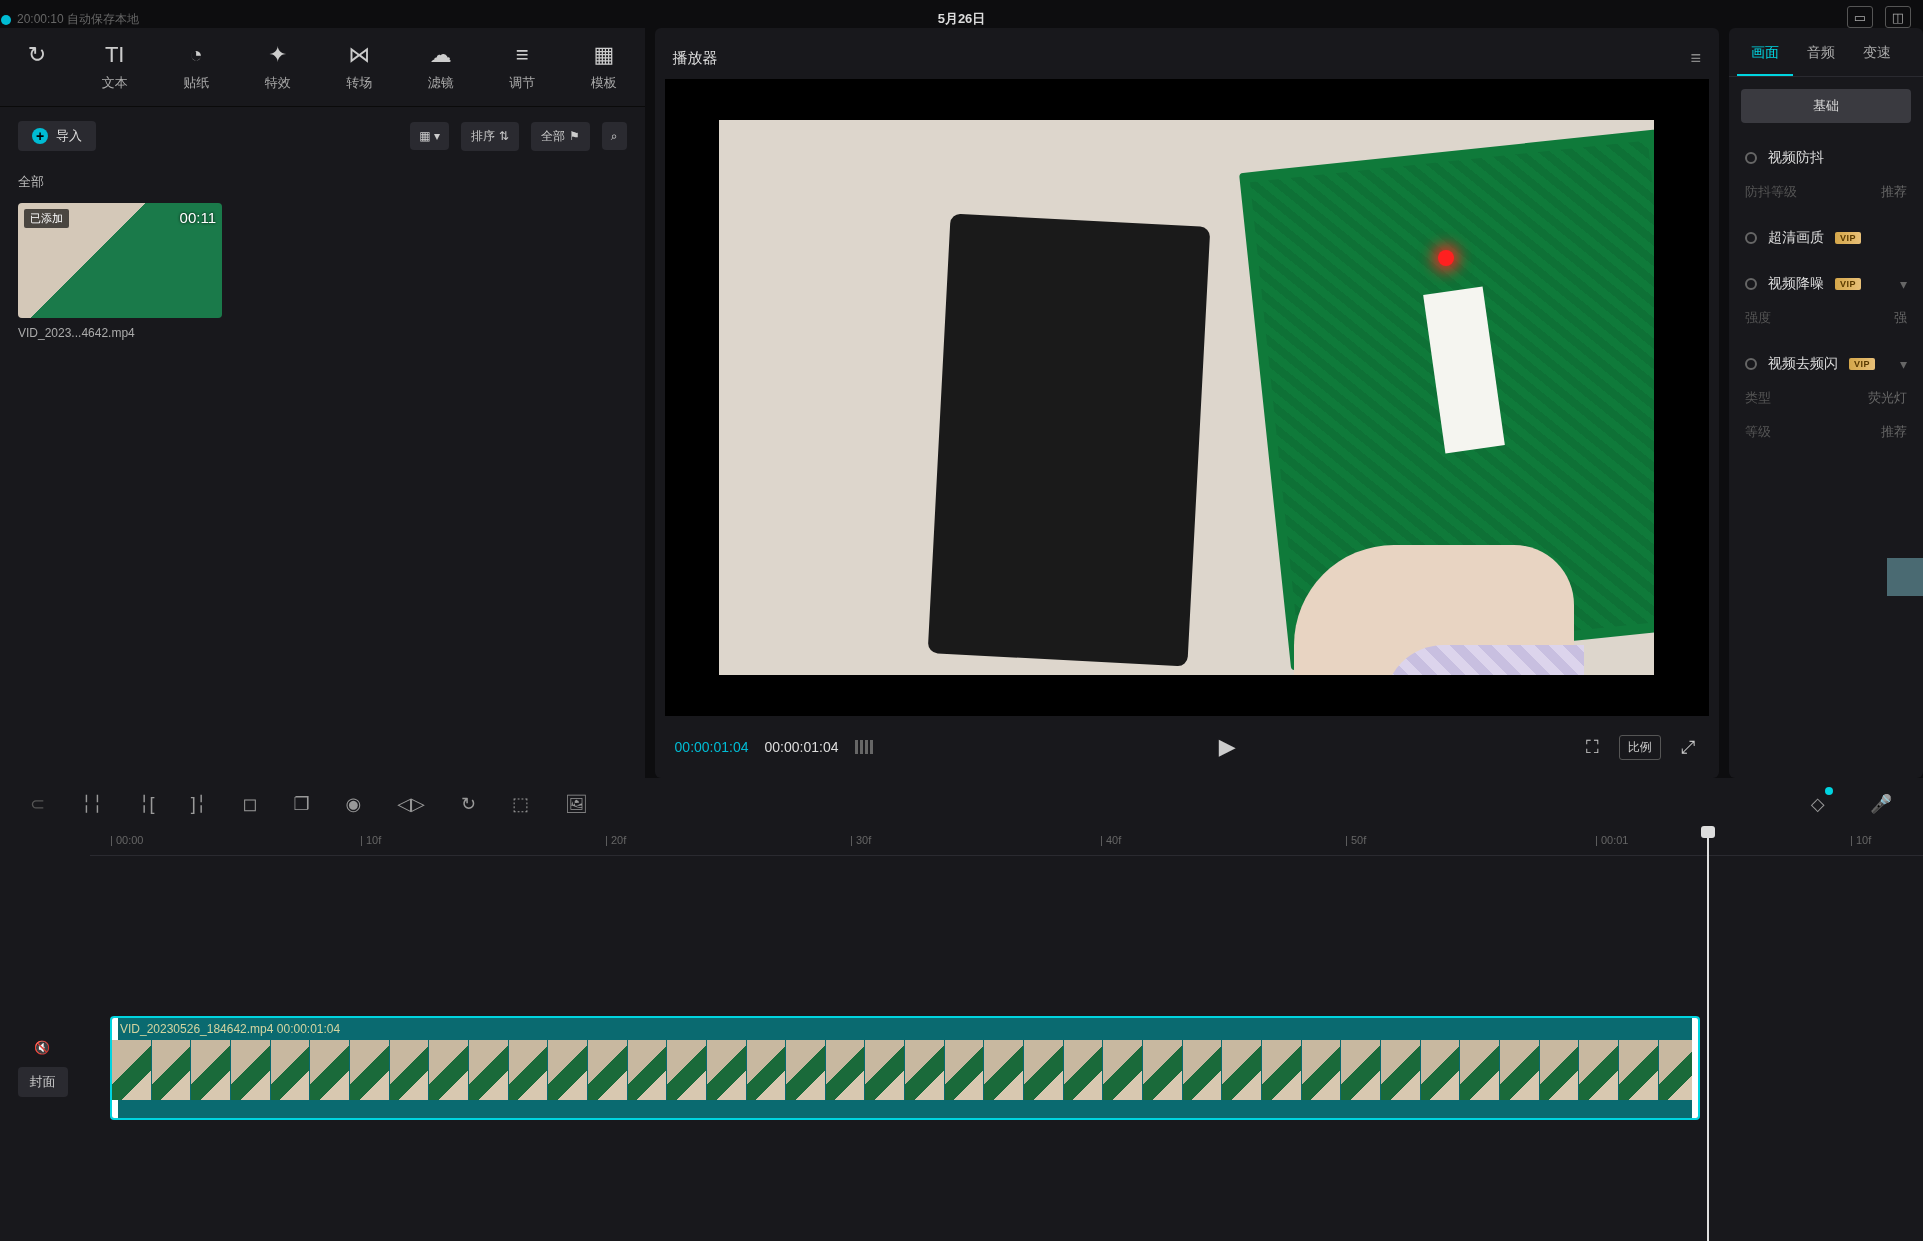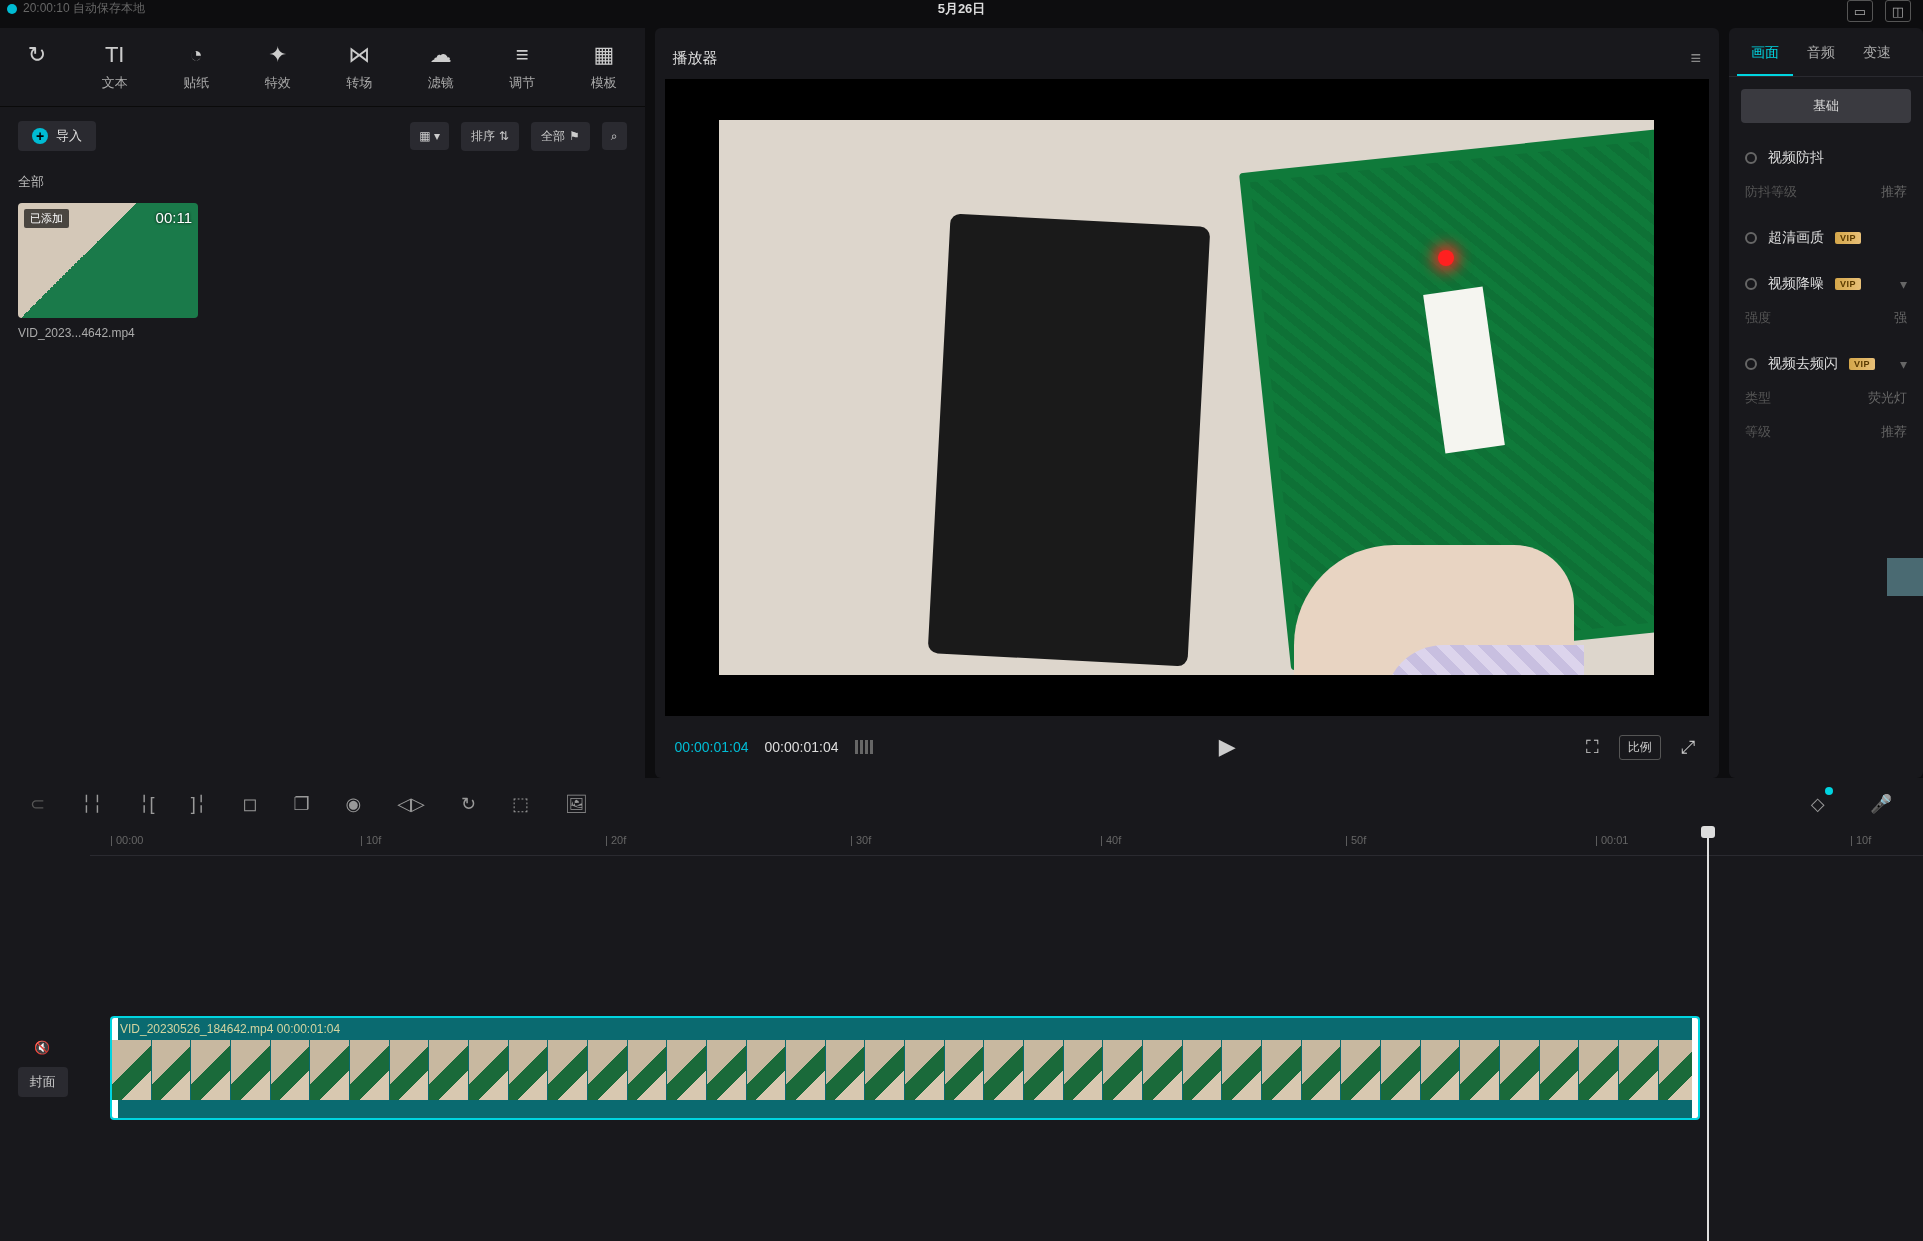--- a/index.html
+++ b/index.html
@@ -1,18 +1,18 @@
 <!DOCTYPE html>
 <html><head>
 <meta charset="utf-8">
 <style>
 * { margin: 0; padding: 0; box-sizing: border-box; font-family: "Microsoft YaHei", sans-serif; }
 body { background: #0d0d0f; color: #ccc; width: 1923px; height: 1241px; overflow: hidden; font-size: 13px; }
 
-.titlebar { height: 28px; display: flex; align-items: flex-start; padding: 0 7px; background: #0d0d0f; position: relative; }
+.titlebar { height: 28px; display: flex; align-items: flex-end; padding: 0 1px; background: #0d0d0f; position: relative; }
 .titlebar .save-status { color: #666; font-size: 12px; display: flex; align-items: center; gap: 6px; }
 .titlebar .save-status .dot { width: 10px; height: 10px; border-radius: 50%; background: #00bcd4; display: inline-block; }
 .titlebar .title-center { position: absolute; left: 50%; transform: translateX(-50%); color: #ddd; font-weight: bold; }
 .titlebar .title-right { position: absolute; right: 12px; display: flex; gap: 12px; }
 .titlebar .title-right .hicon { width: 26px; height: 22px; border: 1px solid #555; border-radius: 3px; display: flex; align-items: center; justify-content: center; color: #aaa; }
 
 .upper { display: flex; height: 750px; }
 .media-panel { width: 648px; background: #18181c; display: flex; flex-direction: column; }
 .tool-tabs { display: flex; padding: 8px 0; gap: 0; justify-content: space-around; background: #18181c; border-bottom: 1px solid #0a0a0a; }
 .tool-tab { display: flex; flex-direction: column; align-items: center; gap: 6px; color: #aaa; padding: 6px 20px; cursor: pointer; }
@@ -21,21 +21,21 @@
 .import-row { display: flex; align-items: center; padding: 14px 18px; gap: 12px; }
 .import-btn { background: #2a2a30; border-radius: 4px; padding: 6px 14px; display: flex; align-items: center; gap: 8px; color: #ddd; cursor: pointer; }
 .import-btn .plus { width: 16px; height: 16px; border-radius: 50%; background: #00bcd4; color: #000; display: flex; align-items: center; justify-content: center; font-size: 14px; font-weight: bold; }
 .import-row .spacer { flex: 1; }
 .mini-btn { background: #2a2a30; border-radius: 4px; padding: 6px 10px; color: #ccc; cursor: pointer; display: flex; align-items: center; gap: 4px; font-size: 12px; }
 .mini-btn.icon-only { padding: 7px 9px; }
 
 .media-body { padding: 8px 18px; flex: 1; position: relative; }
 .all-label { color: #bbb; font-size: 13px; margin-bottom: 12px; }
 .clip-card { width: 180px; position: relative; }
-.clip-thumb { width: 180px; height: 115px; background: #222; border-radius: 4px; position: relative; display: flex; align-items: center; justify-content: center; overflow: hidden; }
+.clip-thumb { width: 204px; height: 115px; background: #222; border-radius: 4px; position: relative; display: flex; align-items: center; justify-content: center; overflow: hidden; }
 .clip-thumb .pcb { position: absolute; inset: 0; background: linear-gradient(135deg, #d4c8b8 40%, #1a7a4a 40%); }
 .clip-thumb .badge-added { position: absolute; top: 6px; left: 6px; background: rgba(0,0,0,0.65); color: #fff; font-size: 11px; padding: 2px 6px; border-radius: 2px; }
 .clip-thumb .dur { position: absolute; top: 6px; right: 6px; color: #fff; font-size: 15px; text-shadow: 0 0 3px #000; }
 .clip-name { color: #aaa; font-size: 12px; margin-top: 8px; }
 
 .overlay-text { position: absolute; left: 300px; top: 225px; color: #e03030; font-size: 21px; line-height: 1.55; }
 
 .player-panel { width: 1070px; background: #18181c; margin-left: 10px; border-radius: 6px; display: flex; flex-direction: column; padding: 10px 10px 0 10px; }
 .player-header { display: flex; align-items: center; padding: 10px 8px; }
 .player-header .ptitle { color: #ddd; font-size: 15px; }

